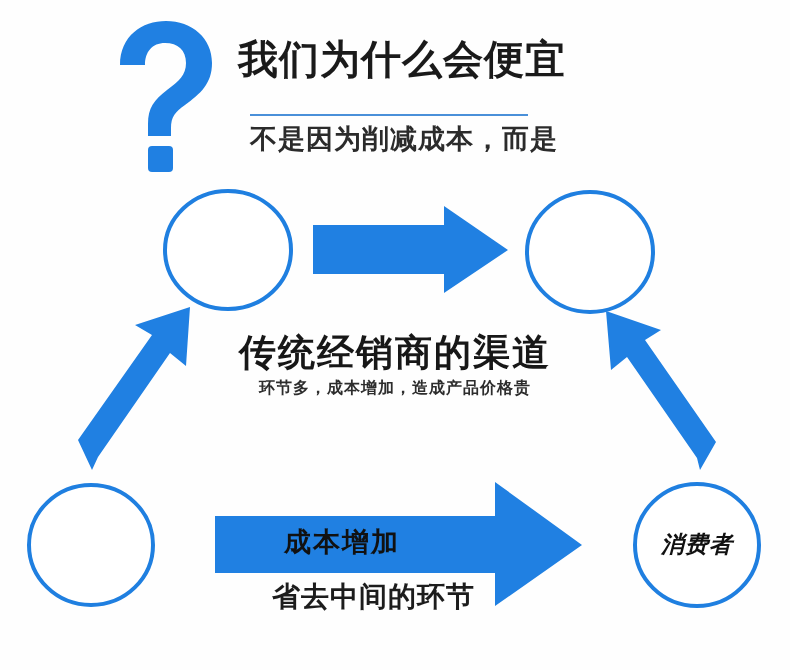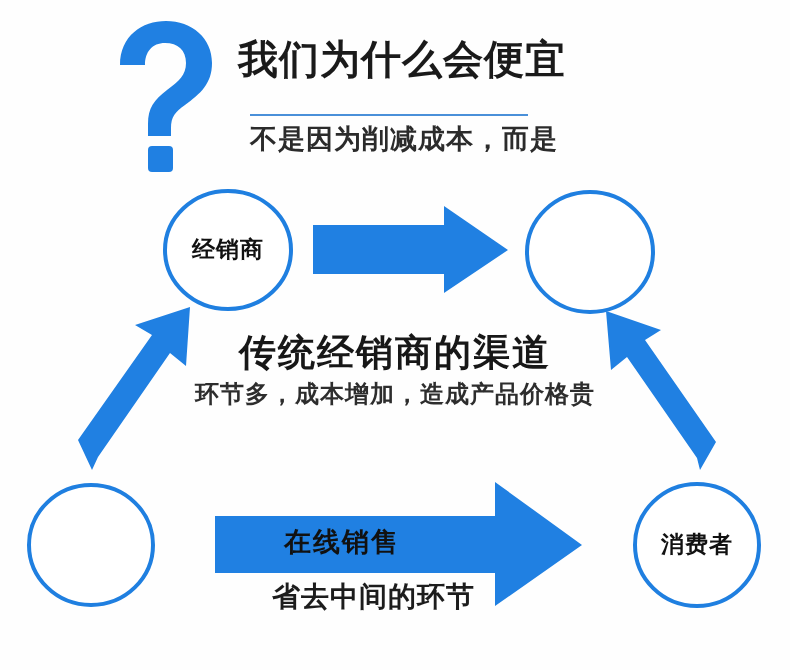--- a/index.html
+++ b/index.html
@@ -77,41 +77,41 @@
     font-size: 23px;
     font-weight: bold;
     color: #111111;
     line-height: 1.18;
     letter-spacing: 1px;
   }
 
   #node-distributor { left: 162px; top: 188px;  width: 132px; height: 124px; }
   #node-store       { left: 524px; top: 190px;  width: 132px; height: 125px; }
   #node-production  { left: 27px;  top: 483px;  width: 129px; height: 125px; }
-  #node-consumer    { left: 632px; top: 482px;  width: 130px; height: 126px; }
+  #node-consumer    { left: 632px; top: 482px;  width: 130px; height: 126px; font-style: italic; }
 
   
   #center-title {
     position: absolute;
     left: 0;
     top: 328px;
     width: 790px;
     text-align: center;
     font-size: 37px;
     font-weight: bold;
     color: #171717;
     letter-spacing: 2px;
   }
   #center-sub {
     position: absolute;
     left: 0;
     top: 378px;
     width: 790px;
     text-align: center;
-    font-size: 24px;
+    font-size: 16px;
     font-weight: bold;
     color: #2d2d2d;
     letter-spacing: 1px;
   }
 
   
   #online-label {
     position: absolute;
     left: 284px;
     top: 524px;
@@ -190,29 +190,26 @@
 
   <div class="svg-layer" style="z-index:2;">
     <svg viewBox="0 0 790 670" width="790" height="670">
       <ellipse cx="228" cy="250" rx="63" ry="59" fill="#ffffff" stroke="#1f7fe0" stroke-width="4"></ellipse>
       <ellipse cx="590" cy="252" rx="63" ry="60" fill="#ffffff" stroke="#1f7fe0" stroke-width="4"></ellipse>
       <ellipse cx="91" cy="545" rx="62" ry="60" fill="#ffffff" stroke="#1f7fe0" stroke-width="4"></ellipse>
       <ellipse cx="697" cy="545" rx="62" ry="61" fill="#ffffff" stroke="#1f7fe0" stroke-width="4"></ellipse>
     </svg>
   </div>
 
-  <div class="node" id="node-distributor">
-    <span class="node-label">经销商</span>
-  </div>
 
 
 
   <div class="node" id="node-consumer">
     <span class="node-label">消费者</span>
   </div>
 
   <div id="center-title">传统经销商的渠道</div>
   <div id="center-sub">环节多，成本增加，造成产品价格贵</div>
 
-  <div id="online-label">在线销售</div>
+  <div id="online-label">成本增加</div>
   <div id="online-sub">省去中间的环节</div>
 
 </div>
 
 </body></html>

